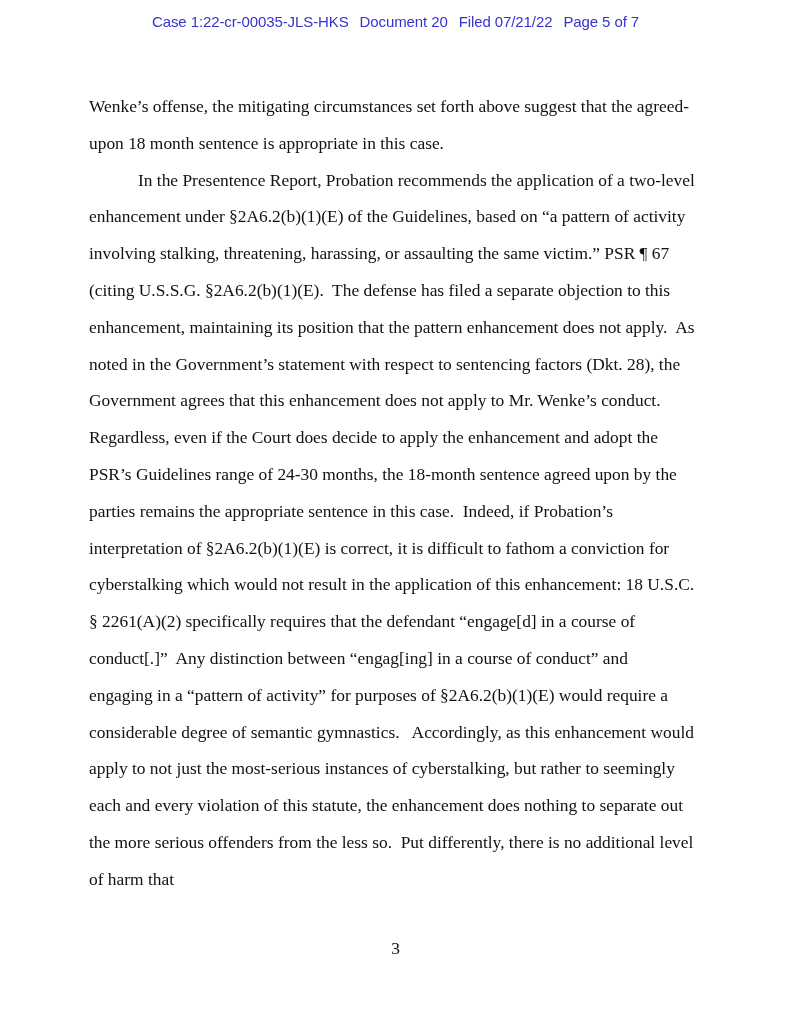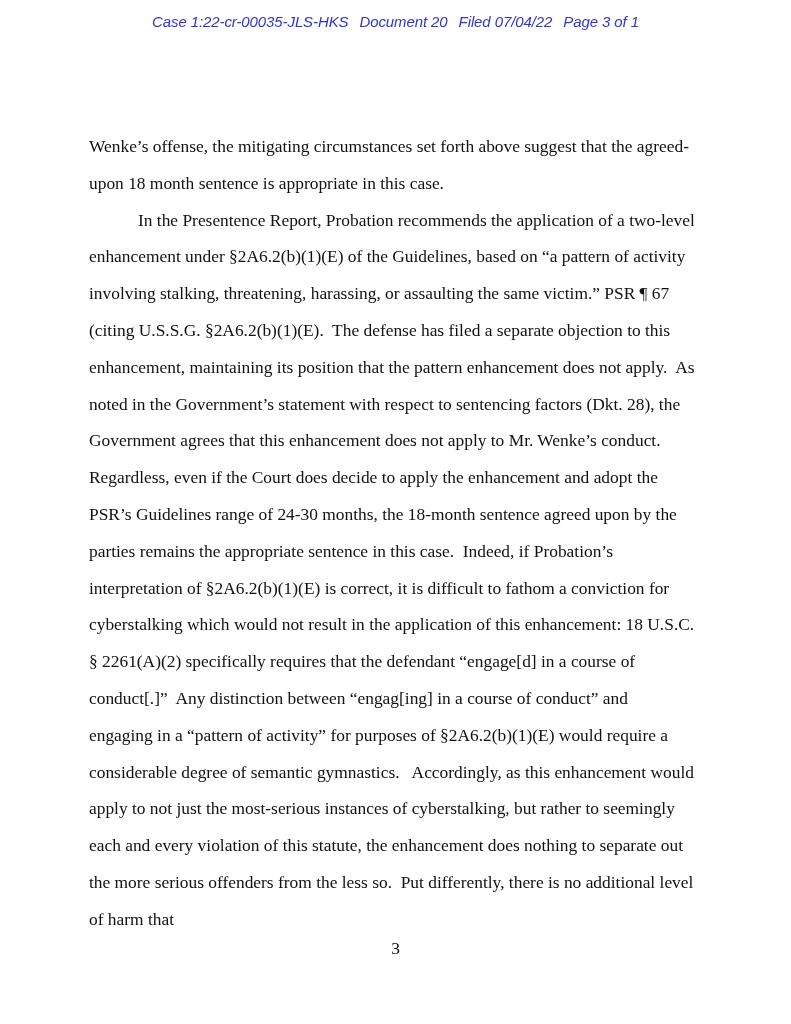--- a/index.html
+++ b/index.html
@@ -24,35 +24,33 @@
     width: 791px;
     display: flex;
     justify-content: center;
     align-items: baseline;
     gap: 11px;
     font-family: "Liberation Sans", "DejaVu Sans", sans-serif;
     font-size: 15px;
     letter-spacing: -0.1px;
     color: #3434cc;
     white-space: nowrap;
-    font-style: italic;
   }
   .ecf-header span { display: inline-block; }
 
   
   .body-text {
     position: absolute;
     top: 88px;
     left: 89px;
     width: 606px;
     font-size: 17.4px;
     line-height: 36.8px;
     color: #111111;
     text-align: left;
-    margin-top: 40px;
   }
   .body-text p {
     margin: 0;
     text-indent: 0;
     white-space: pre-wrap;
   }
   .body-text p.indented {
     text-indent: 49px;
   }
 
@@ -68,22 +66,22 @@
   }
 </style>
 </head>
 <body>
 
 <div class="page">
 
   <div class="ecf-header">
     <span>Case 1:22-cr-00035-JLS-HKS</span>
     <span>Document 20</span>
-    <span>Filed 07/04/22</span>
-    <span>Page 3 of 1</span>
+    <span>Filed 07/21/22</span>
+    <span>Page 5 of 7</span>
   </div>
 
   <div class="body-text">
     <p>Wenke’s offense, the mitigating circumstances set forth above suggest that the agreed-upon 18 month sentence is appropriate in this case.</p>
     <p class="indented">In the Presentence Report, Probation recommends the application of a two-level enhancement under §2A6.2(b)(1)(E) of the Guidelines, based on “a pattern of activity involving stalking, threatening, harassing, or assaulting the same victim.” PSR ¶ 67 (citing U.S.S.G. §2A6.2(b)(1)(E).  The defense has filed a separate objection to this enhancement, maintaining its position that the pattern enhancement does not apply.  As noted in the Government’s statement with respect to sentencing factors (Dkt. 28), the Government agrees that this enhancement does not apply to Mr. Wenke’s conduct.  Regardless, even if the Court does decide to apply the enhancement and adopt the PSR’s Guidelines range of 24-30 months, the 18-month sentence agreed upon by the parties remains the appropriate sentence in this case.  Indeed, if Probation’s interpretation of §2A6.2(b)(1)(E) is correct, it is difficult to fathom a conviction for cyberstalking which would not result in the application of this enhancement: 18 U.S.C. § 2261(A)(2) specifically requires that the defendant “engage[d] in a course of conduct[.]”  Any distinction between “engag[ing] in a course of conduct” and engaging in a “pattern of activity” for purposes of §2A6.2(b)(1)(E) would require a considerable degree of semantic gymnastics.   Accordingly, as this enhancement would apply to not just the most-serious instances of cyberstalking, but rather to seemingly each and every violation of this statute, the enhancement does nothing to separate out the more serious offenders from the less so.  Put differently, there is no additional level of harm that</p>
   </div>
 
   <div class="page-number">3</div>
 
 </div>

